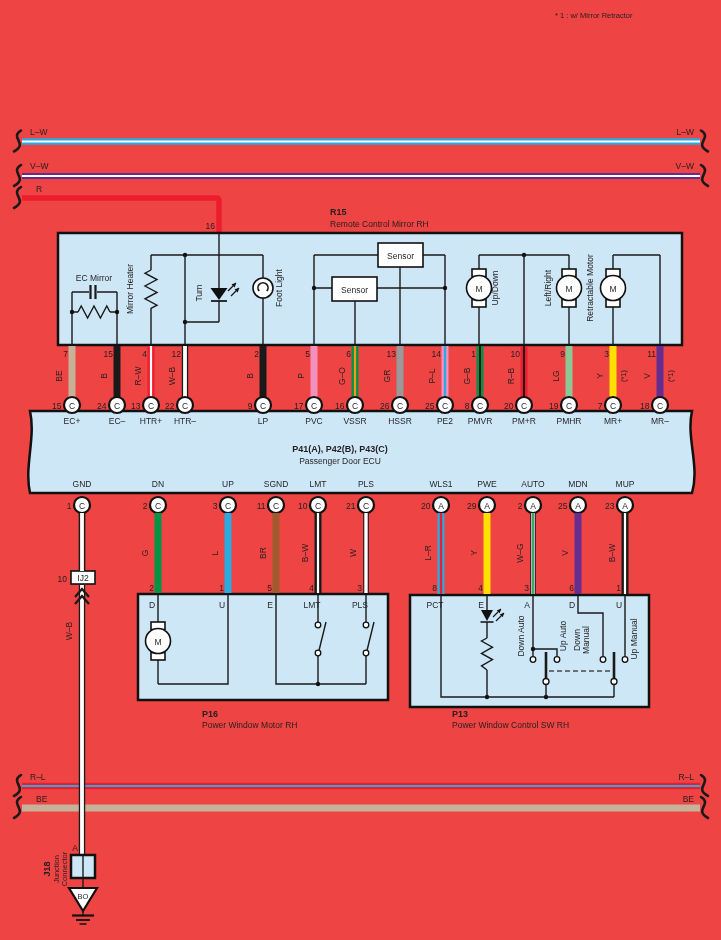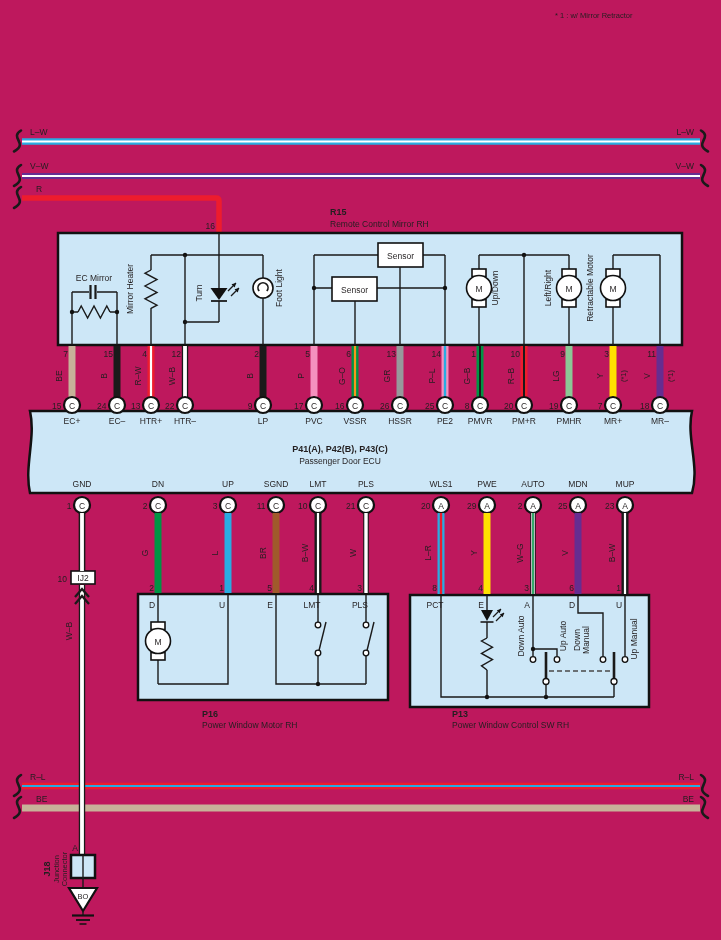--- a/index.html
+++ b/index.html
@@ -1,16 +1,16 @@
 <!DOCTYPE html>
 <html><head>
 <meta charset="utf-8">
 <style>
   html,body{margin:0;padding:0;background:#fff;}
-  #stage{position:relative;width:721px;height:940px;background:#be185d;overflow:hidden;}
+  #stage{position:relative;width:721px;height:940px;background:#ef4444;overflow:hidden;}
   svg{display:block;}
   .t   {font-family:"Liberation Sans",sans-serif;font-size:8.5px;fill:#231F20;}
   .t75 {font-family:"Liberation Sans",sans-serif;font-size:7.5px;fill:#231F20;}
   .tb9 {font-family:"Liberation Sans",sans-serif;font-size:9px;font-weight:bold;fill:#231F20;}
   .ln  {stroke:#1A1A1A;stroke-width:1.4;fill:none;}
   .box {fill:#CDE7F7;stroke:#111;stroke-width:2.5;}
   .wbox{fill:#FFFFFF;stroke:#111;stroke-width:1.6;}
   .dot {fill:#111;}
   .cc  {fill:#FFFFFF;stroke:#111;stroke-width:2.2;}
   .sc  {fill:#FFFFFF;stroke:#111;stroke-width:1.3;}

